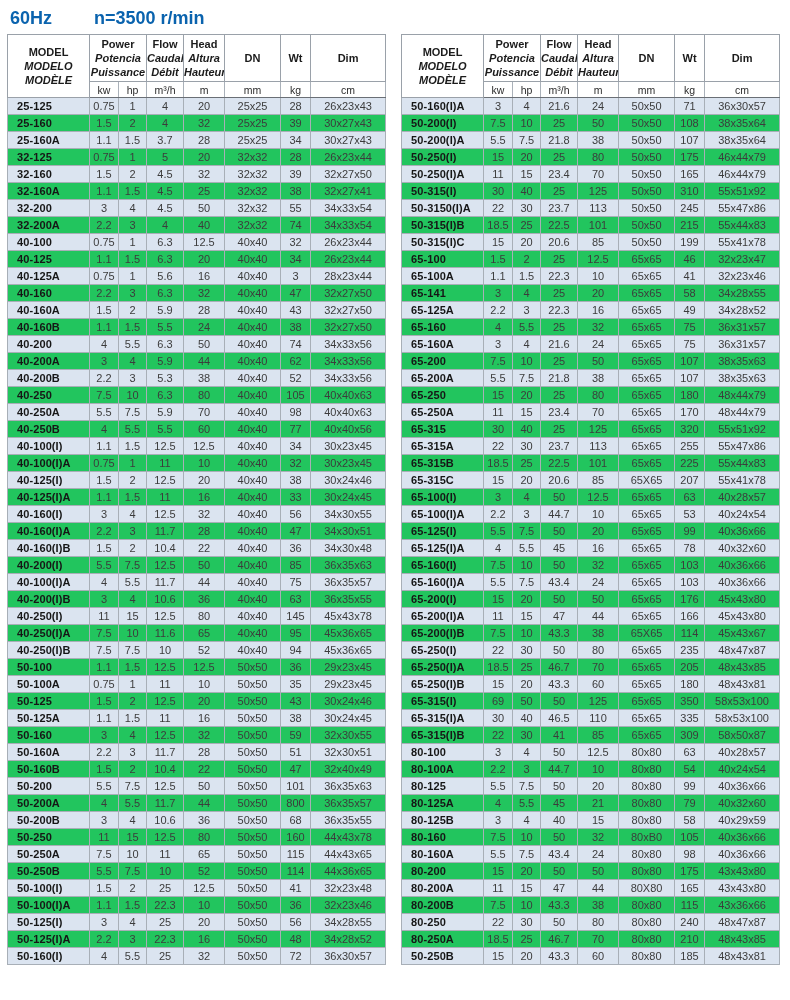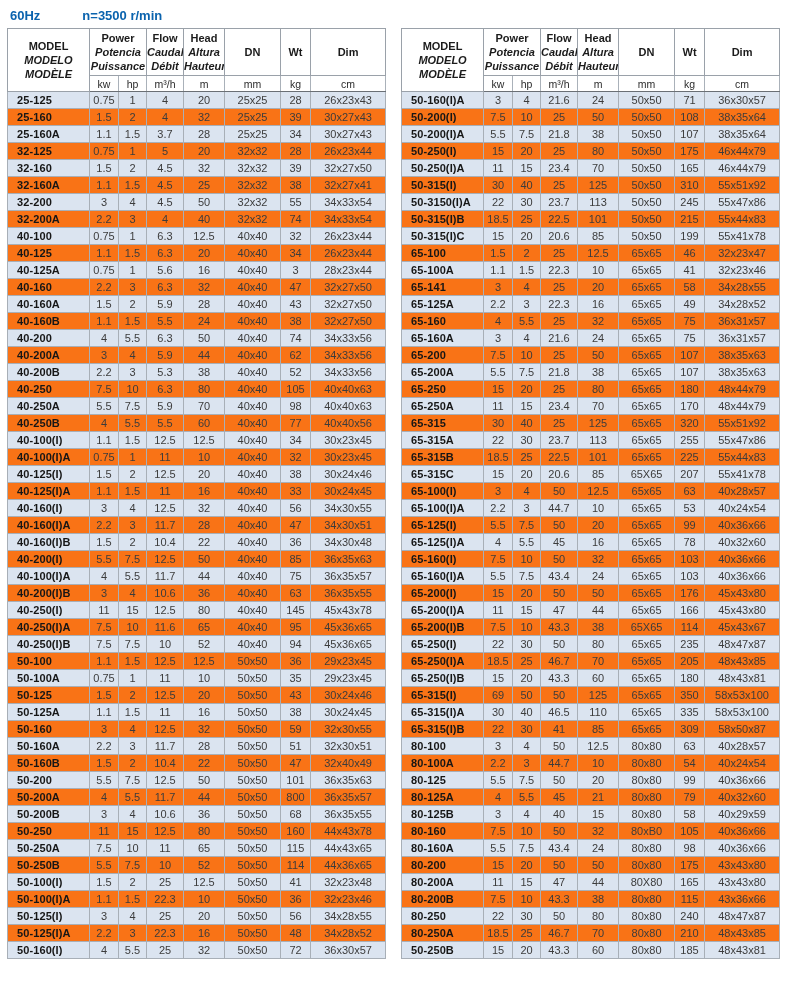--- a/index.html
+++ b/index.html
@@ -10,30 +10,30 @@
     font-family:"Liberation Sans", sans-serif;
     position:relative;
     overflow:hidden;
   }
   .page-header {
     display:flex; justify-content:space-between; align-items:flex-start;
     padding:8px 8px 5px 10px;
   }
   .page-title { color:#0a63ae; font-size:13.5px; font-weight:bold; letter-spacing:0.1px; }
   .page-title .it { font-style:italic; }
-  .freq-group { display:flex; gap:42px; color:#0a63ae; font-size:13px; font-weight:bold; padding-right:4px;text-align:center; }
+  .freq-group { display:flex; gap:42px; color:#0a63ae; font-size:18px; font-weight:bold; padding-right:4px;text-align:center; }
 
   .tables { display:flex; gap:15px; padding:0 7px; position:relative; z-index:2; }
 
   table {
     border-collapse:collapse;
     table-layout:fixed;
     width:378px;
     border:1.5px solid #53575c;
-    background:#f97316;
+    background:#22c55e;
   }
   th, td { border:1px solid #9aa1a9; overflow:hidden; white-space:nowrap; }
 
   
   thead th { background:#ffffff; text-align:center; vertical-align:middle; font-weight:bold; color:#1b1b1b; }
   .h-main { height:47px; font-size:11px; line-height:1.28; padding:1px 0; }
   .h-main .l1 { display:block; font-style:normal; }
   .h-main .l2, .h-main .l3 { display:block; font-style:italic; }
   .h-units th { height:16px; font-size:10.5px; font-weight:normal; color:#2b2b2b; border-color:#aab1b9;margin-top:18px; }
   thead tr.h-units th { border-bottom:1px solid #6a6f75; }

